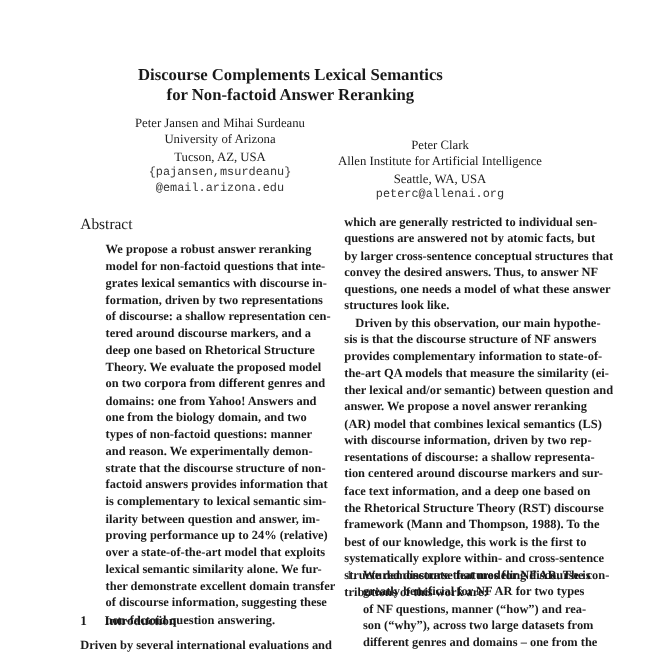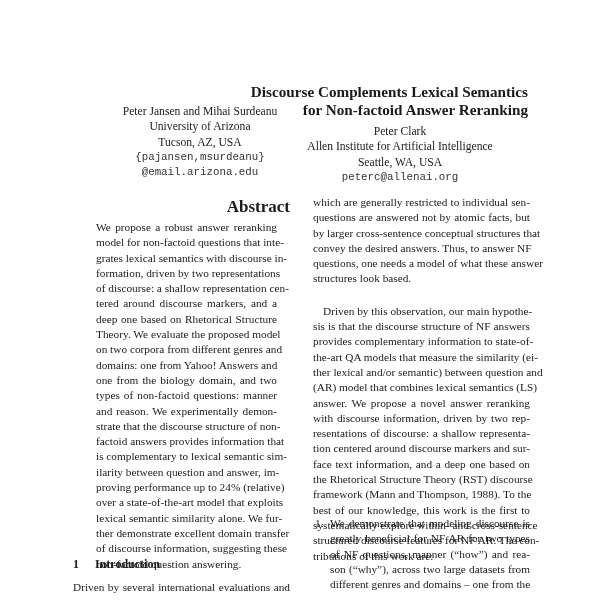--- a/index.html
+++ b/index.html
@@ -1,35 +1,35 @@
 <!DOCTYPE html>
 <html><head>
 <meta charset="utf-8">
 <style>
   html, body { margin: 0; padding: 0; background: #ffffff; }
   body { width: 600px; height: 600px; overflow: hidden; position: relative;
          font-family: "Liberation Serif", "DejaVu Serif", serif; color: #1a1a1a; }
   .page { position: absolute; left: 0; top: 0; width: 600px; height: 600px; }
-  .title { position: absolute; left: 0; width: 528px; top: 60px; text-align: right;
-           font-weight: bold; font-size: 15.2px; line-height: 17.5px; margin-top: 23px; }
+  .title { position: absolute; left: 0; width: 528px; top: 60px; text-align: center;
+           font-weight: bold; font-size: 15.2px; line-height: 17.5px; }
   .authors { position: absolute; top: 104px; left: 0; width: 600px; }
   .author-block { position: absolute; text-align: center; font-size: 11.6px; line-height: 15.3px; }
   .author-block.a1 { left: 100px; width: 200px; }
   .author-block.a2 { left: 300px; width: 200px; margin-top: 20px; }
   .author-names b { font-weight: normal; }
   .mono { font-family: "Liberation Mono", "DejaVu Sans Mono", monospace; font-size: 10.8px; color: #333; }
-  .abstract-heading { position: absolute; top: 197px; left: 73px; width: 217px; text-align: right;
-                      font-weight: bold; font-size: 17px; }
+  .abstract-heading { position: absolute; top: 197px; left: 73px; width: 217px; text-align: left;
+                      font-weight: normal; font-size: 14px; }
   .col { position: absolute; font-size: 11.3px; line-height: 15.3px; text-align: justify; }
   .abstract-text { left: 96px; width: 181px; top: 220px; }
   .col-left-body { left: 73px; width: 217px; top: 580px; }
   .col-right { left: 313px; width: 217px; top: 195px; }
-  .line { display: block; white-space: nowrap; text-align: justify; text-align-last: justify; height: 15.3px; }
+  .line { display: block; white-space: nowrap; text-align: justify; text-align-last: justify; height: 15.3px; font-weight: bold; }
   .line.last { text-align-last: left; }
-  .line.indent { padding-left: 10px; margin-top: 17px; }
+  .line.indent { padding-left: 10px; }
   .section-heading { position: absolute; left: 73px; top: 557px; font-weight: bold; font-size: 12px; }
   .section-heading .num { display: inline-block; width: 22px; }
   .list { position: absolute; left: 330px; width: 200px; top: 516px; font-size: 11.3px; line-height: 15.3px; }
   .list-num { position: absolute; left: -15px; top: 0; }
   .list .line { width: 200px; }
 </style>
 </head>
 <body>
 
 <div class="page">
@@ -90,28 +90,28 @@
   <div class="col col-left-body">
     <span class="line">Driven by several international evaluations and</span>
   </div>
 
   <div class="col col-right">
     <span class="line">which are generally restricted to individual sen-</span>
     <span class="line">questions are answered not by atomic facts, but</span>
     <span class="line">by larger cross-sentence conceptual structures that</span>
     <span class="line">convey the desired answers. Thus, to answer NF</span>
     <span class="line">questions, one needs a model of what these answer</span>
-    <span class="line last">structures look based.</span>
+    <span class="line last">structures look like.</span>
     <span class="line indent">Driven by this observation, our main hypothe-</span>
     <span class="line">sis is that the discourse structure of NF answers</span>
     <span class="line">provides complementary information to state-of-</span>
     <span class="line">the-art QA models that measure the similarity (ei-</span>
     <span class="line">ther lexical and/or semantic) between question and</span>
+    <span class="line">answer. We propose a novel answer reranking</span>
     <span class="line">(AR) model that combines lexical semantics (LS)</span>
-    <span class="line">answer. We propose a novel answer reranking</span>
     <span class="line">with discourse information, driven by two rep-</span>
     <span class="line">resentations of discourse: a shallow representa-</span>
     <span class="line">tion centered around discourse markers and sur-</span>
     <span class="line">face text information, and a deep one based on</span>
     <span class="line">the Rhetorical Structure Theory (RST) discourse</span>
     <span class="line">framework (Mann and Thompson, 1988). To the</span>
     <span class="line">best of our knowledge, this work is the first to</span>
     <span class="line">systematically explore within- and cross-sentence</span>
     <span class="line">structured discourse features for NF AR. The con-</span>
     <span class="line last">tributions of this work are:</span>

